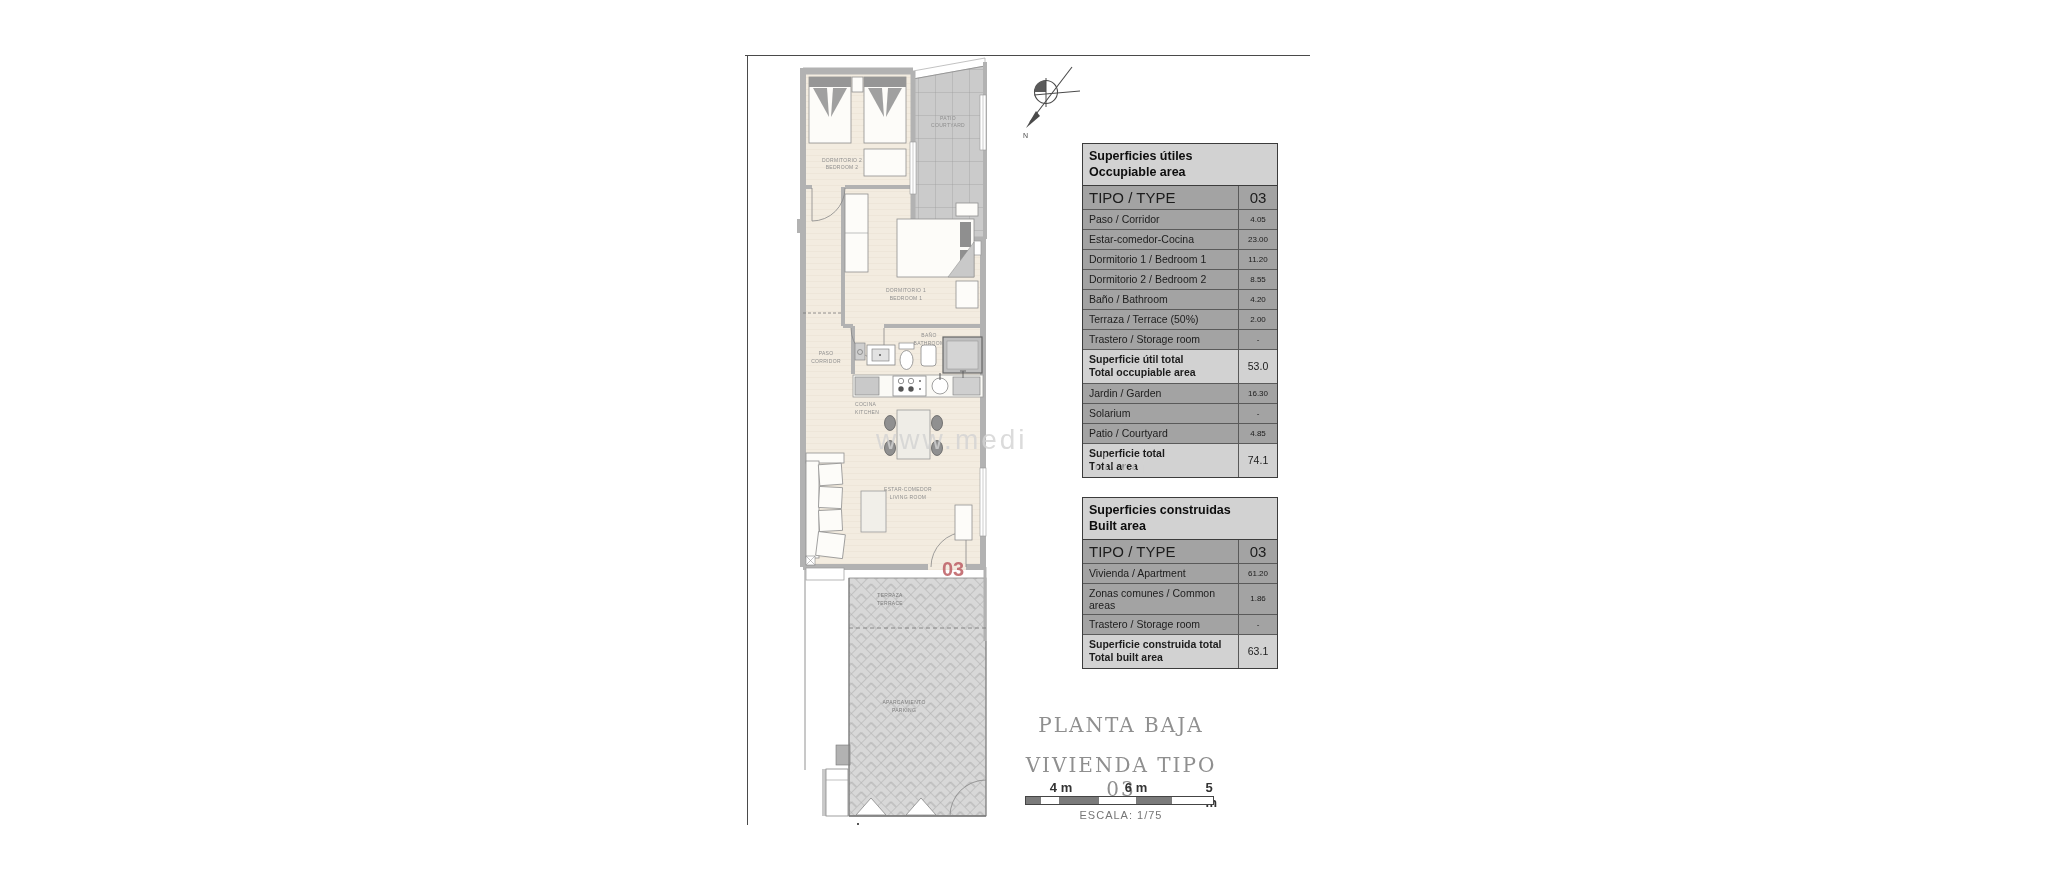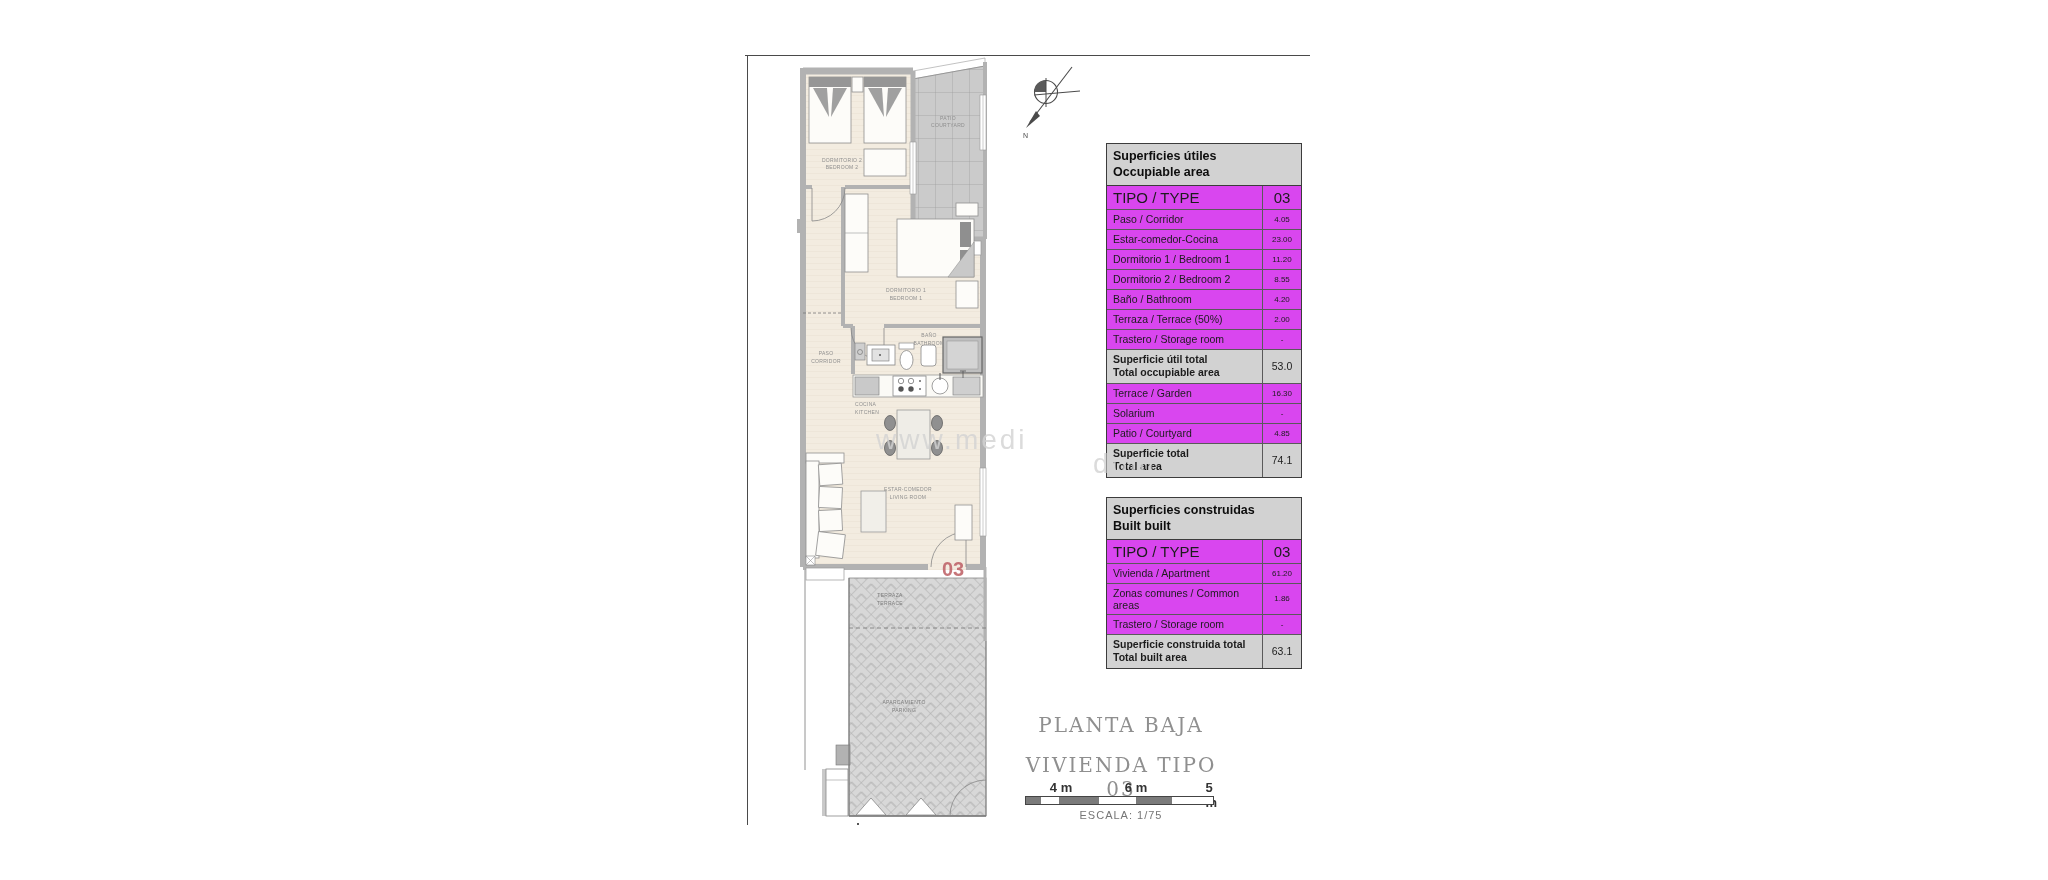--- a/index.html
+++ b/index.html
@@ -1,22 +1,22 @@
 <!DOCTYPE html>
 <html><head>
 <meta charset="utf-8">
 <style>
   html,body{margin:0;padding:0;background:#ffffff;}
   #stage{position:relative;width:2048px;height:880px;background:#fff;overflow:hidden;
          font-family:"Liberation Sans",sans-serif;}
   .frameline{position:absolute;background:#4a4a4a;}
 
   
-  .areas-table{position:absolute;left:1082px;width:196px;background:#d946ef;
-    border:1.5px solid #3c3c3c;box-sizing:border-box;margin-left:24px;}
+  .areas-table{position:absolute;left:1082px;width:196px;background:#a3a3a3;
+    border:1.5px solid #3c3c3c;box-sizing:border-box;}
   .t-head{background:#d2d2d2;font-weight:bold;font-size:12.5px;line-height:1.3;
     padding:4px 6px;border-bottom:1.5px solid #3c3c3c;color:#0d0d0d;}
   .t-row{display:flex;border-bottom:1px solid #5a5a5a;min-height:20px;box-sizing:border-box;}
   .t-row:last-child{border-bottom:none;}
   .t-label{flex:1;padding:3px 6px;font-size:10.5px;color:#1c1c1c;display:flex;align-items:center;}
   .t-val{width:38px;border-left:1px solid #5a5a5a;display:flex;align-items:center;
     justify-content:center;font-size:8px;color:#1c1c1c;}
   .t-row.tipo .t-label{font-size:15px;}
   .t-row.tipo .t-val{font-size:15px;}
   .t-row.gray{background:#d2d2d2;}
@@ -285,21 +285,21 @@
       <div class="t-val">-</div>
     </div>
     <div class="t-row gray">
       <div class="t-label">
         <div>Superficie útil total</div>
         <div>Total occupiable area</div>
       </div>
       <div class="t-val">53.0</div>
     </div>
     <div class="t-row">
-      <div class="t-label">Terrace / Garden</div>
+      <div class="t-label">Jardin / Garden</div>
       <div class="t-val">16.30</div>
     </div>
     <div class="t-row">
       <div class="t-label">Solarium</div>
       <div class="t-val">-</div>
     </div>
     <div class="t-row">
       <div class="t-label">Patio / Courtyard</div>
       <div class="t-val">4.85</div>
     </div>
@@ -308,21 +308,21 @@
         <div>Superficie total</div>
         <div>Total area</div>
       </div>
       <div class="t-val">74.1</div>
     </div>
   </div>
 
   <div class="areas-table" style="top:497px;">
     <div class="t-head">
       <div>Superficies construidas</div>
-      <div>Built built</div>
+      <div>Built area</div>
     </div>
     <div class="t-row tipo">
       <div class="t-label">TIPO / TYPE</div>
       <div class="t-val">03</div>
     </div>
     <div class="t-row">
       <div class="t-label">Vivienda / Apartment</div>
       <div class="t-val">61.20</div>
     </div>
     <div class="t-row">

